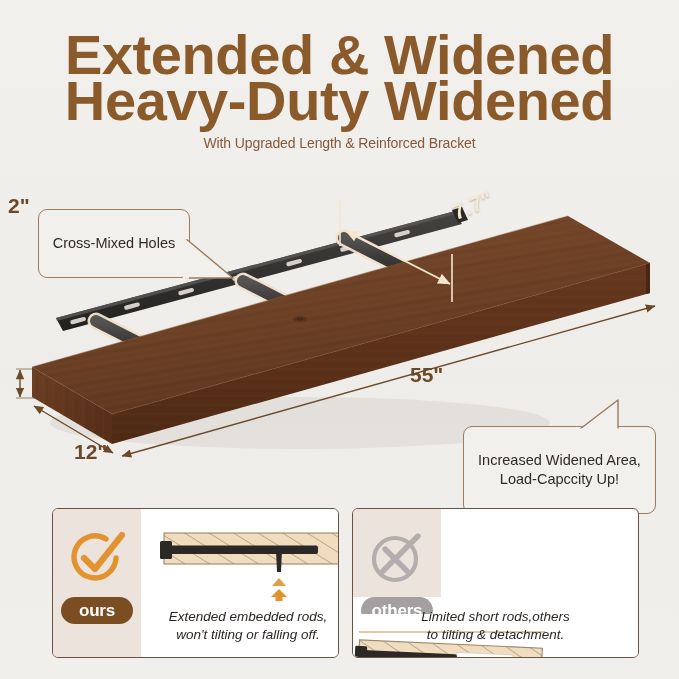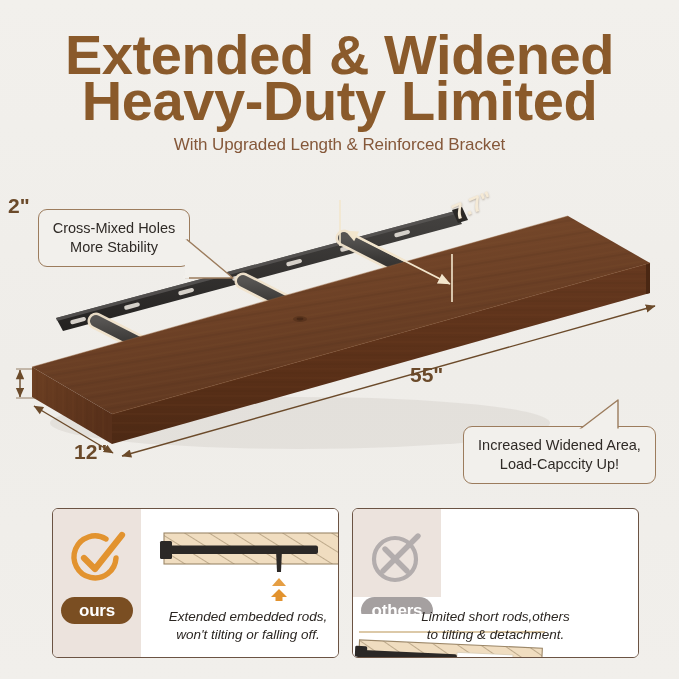--- a/index.html
+++ b/index.html
@@ -36,21 +36,21 @@
     letter-spacing: -0.4px;
   }
   .headline .l2 { display: block; }
   .subtitle {
     position: absolute;
     left: 0;
     top: 135px;
     width: 679px;
     text-align: center;
     color: #85583a;
-    font-size: 17px;
+    font-size: 14px;
     letter-spacing: -0.1px;
   }
 
   
   .hero {
     position: absolute;
     left: 0;
     top: 178px;
     width: 679px;
     height: 312px;
@@ -60,21 +60,21 @@
   .callout {
     position: absolute;
     box-sizing: border-box;
     border: 1.4px solid #9c7c5d;
     border-radius: 9px;
     background: #f2f0ec;
     color: #2f2a26;
     font-size: 14.5px;
     line-height: 19px;
     text-align: center;
-    padding: 9px 12px;
+    padding: 24px 12px;
   }
   #callout-holes {
     left: 38px;
     top: 209px;
     width: 152px;
   }
   #callout-contact {
     left: 463px;
     top: 426px;
     width: 193px;
@@ -159,21 +159,21 @@
   }
   .rod-svg { position: absolute; left: 0; top: 8px; }
 </style>
 </head>
 <body>
 
 <div id="page">
 
   <div class="headline">
     <span class="l1">Extended &amp; Widened</span>
-    <span class="l2">Heavy-Duty Limited</span>
+    <span class="l2">Heavy-Duty Widened</span>
   </div>
   <div class="subtitle">With Upgraded Length &amp; Reinforced Bracket</div>
 
   <div class="hero">
     <svg id="scene" width="679" height="312" viewBox="0 0 679 312">
       <defs>
         <linearGradient id="topFace" x1="0" y1="0" x2="0.25" y2="1">
           <stop offset="0%" stop-color="#78492c"></stop>
           <stop offset="45%" stop-color="#6b412663"></stop>
           <stop offset="100%" stop-color="#5e3720"></stop>
@@ -319,21 +319,20 @@
     </svg>
 
     <div style="position:absolute;left:8px;top:16px;color:#6b4a2a;font-size:21px;font-weight:bold;">2"</div>
     <div style="position:absolute;left:74px;top:262px;color:#6b4a2a;font-size:21px;font-weight:bold;">12"</div>
     <div style="position:absolute;left:410px;top:185px;color:#6b4a2a;font-size:21px;font-weight:bold;">55"</div>
     <div style="position:absolute;left:452px;top:15px;color:#f5ead6;font-size:22px;font-weight:bold;transform:rotate(-22deg);text-shadow:0 1px 2px rgba(80,55,30,.35);">7.7"</div>
   </div>
 
   <div class="callout" id="callout-holes">
     <div>Cross-Mixed Holes</div>
-    <div>More Stability</div>
   </div>
   <svg class="callout-tail" style="left:183px; top:236px;" width="56" height="48">
     <path d="M2,2 L50,42 L2,42" fill="#f2f0ec" stroke="#9c7c5d" stroke-width="1.4" stroke-linejoin="round"></path>
     <path d="M0,2 L4,2" stroke="#f2f0ec" stroke-width="3"></path>
     <path d="M0,41.3 L6,41.3" stroke="#f2f0ec" stroke-width="3"></path>
   </svg>
 
   <div class="callout" id="callout-contact">
     <div>Increased Widened Area,</div>
     <div>Load-Capccity Up!</div>

